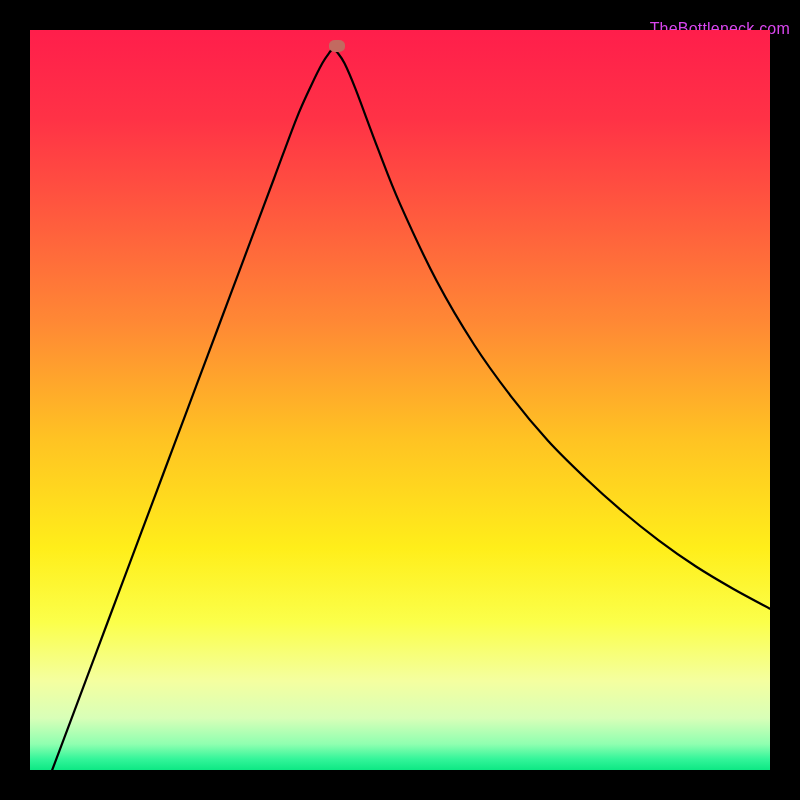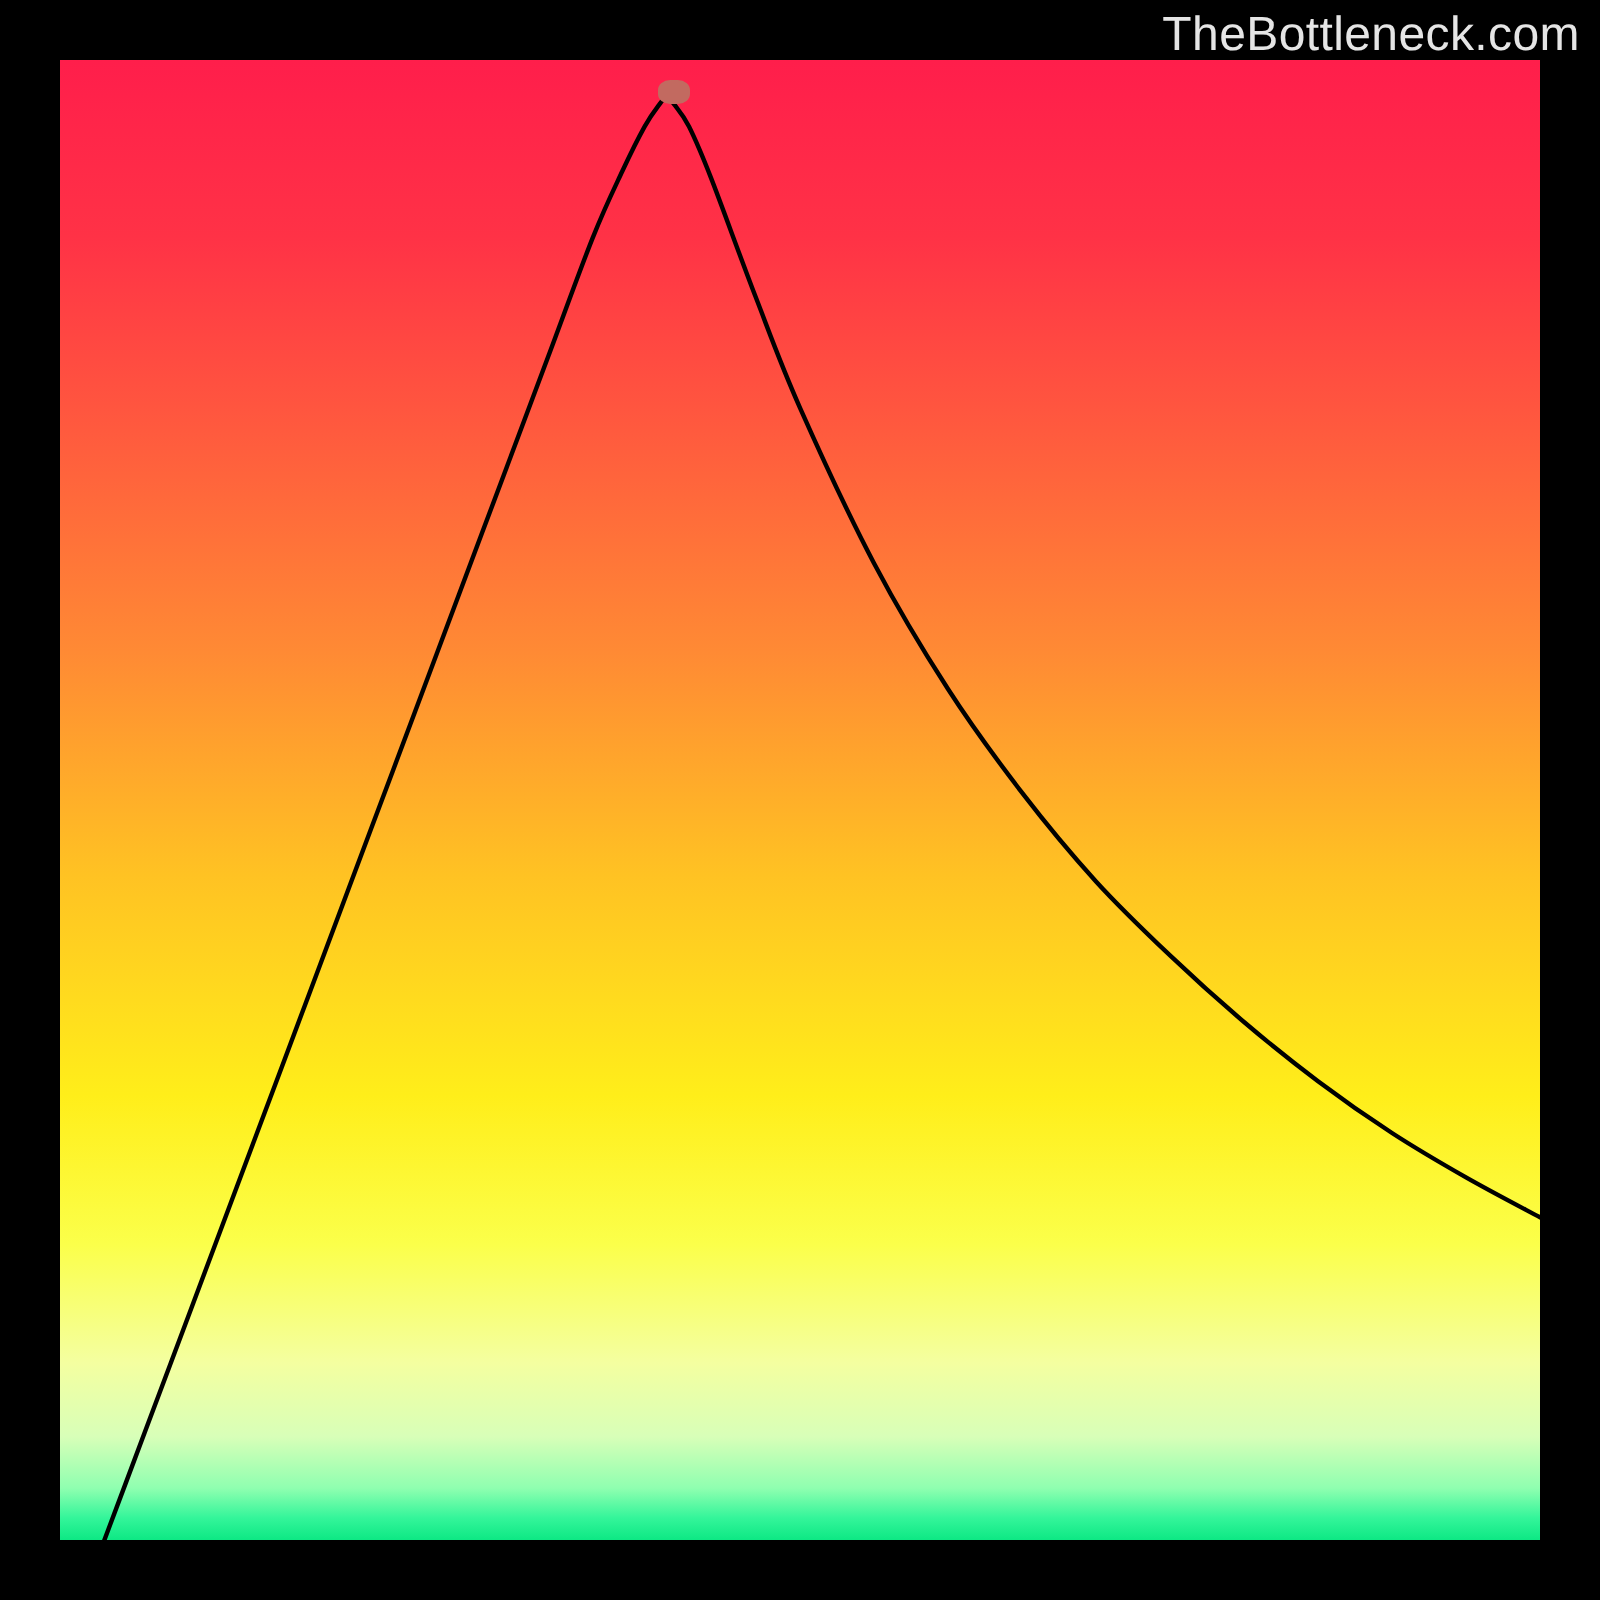--- a/index.html
+++ b/index.html
@@ -22,24 +22,24 @@
   .plot-area {
     position: absolute;
     top: 30px;
     left: 30px;
     width: 740px;
     height: 740px;
     overflow: hidden;
   }
   .watermark {
     position: absolute;
-    top: 4px;
+    top: 20px;
     right: 10px;
-    color: #e5e5e5;
-    font-size: 24px;
+    color: #d946ef;
+    font-size: 16px;
     font-weight: 400;
     letter-spacing: 0.2px;
   }
   svg {
     display: block;
   }
   .marker {
     position: absolute;
     width: 16px;
     height: 12px;

